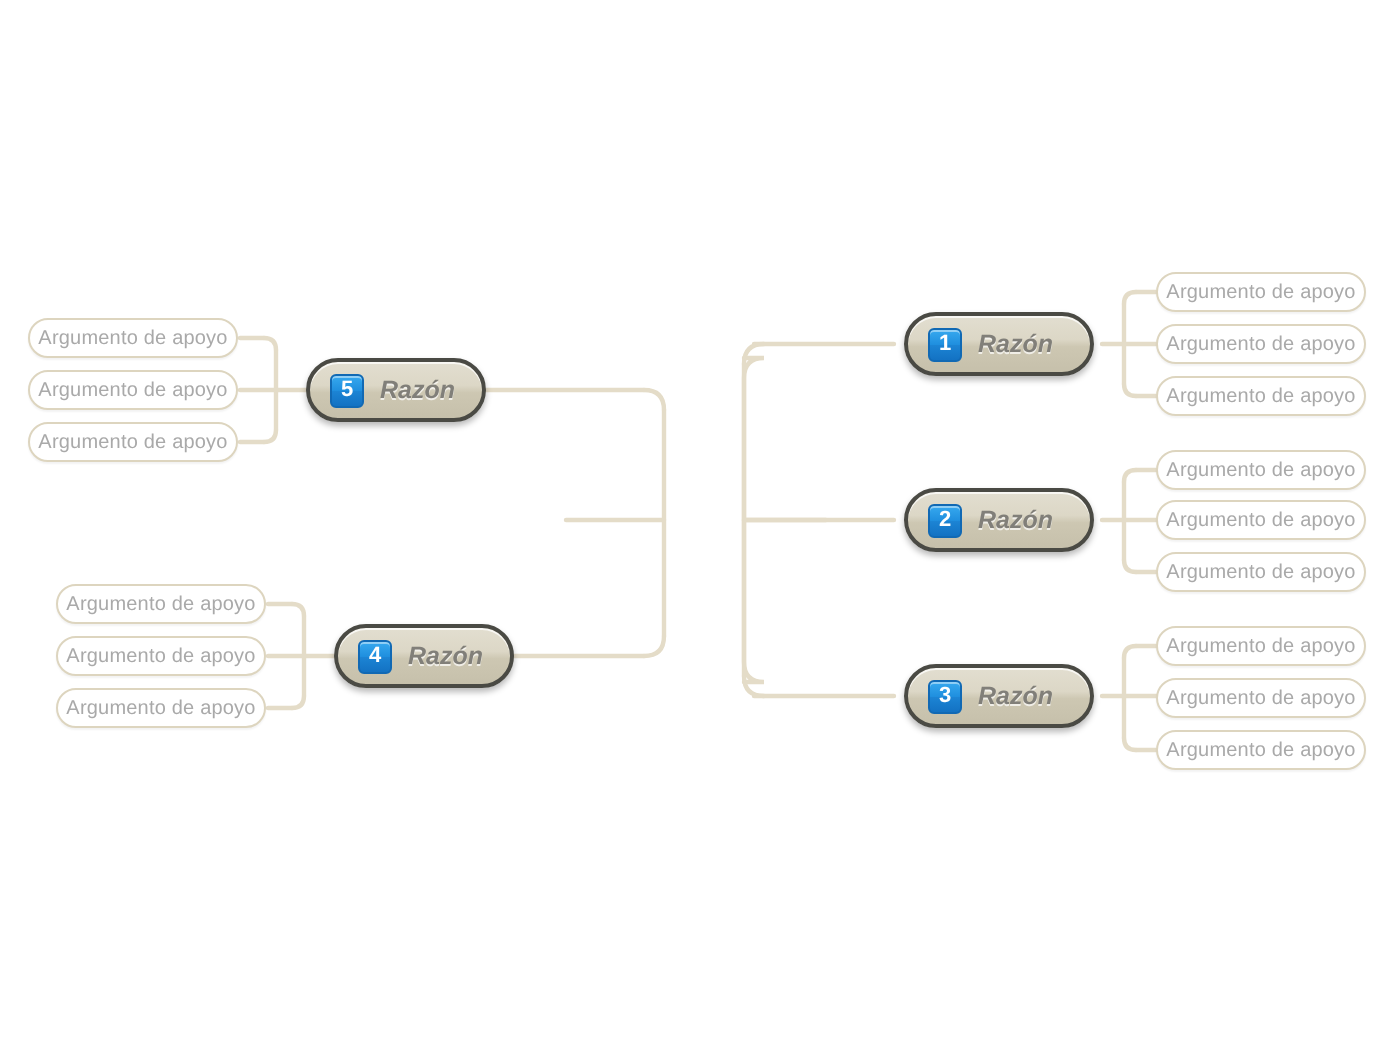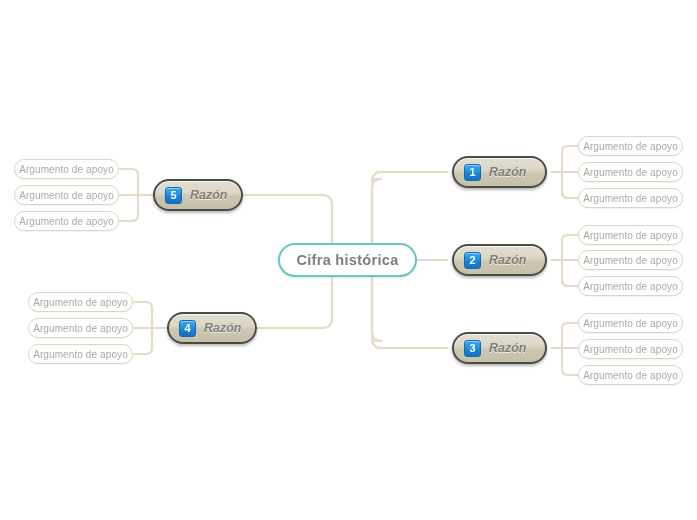--- a/index.html
+++ b/index.html
@@ -147,23 +147,20 @@
       <path d="M 169 328 L 152 328"></path>
       <path d="M 152 308 L 152 348"></path>
       <path d="M 152 308 Q 152 302 146 302"></path>
       <path d="M 152 348 Q 152 354 146 354"></path>
       <path d="M 146 302 L 134 302"></path>
       <path d="M 152 328 L 134 328"></path>
       <path d="M 146 354 L 134 354"></path>
     </g>
   </svg>
 
-  <div class="center-node" style="left:278px;top:243px;width:139px;height:34px;">
-    <span class="label">Cifra histórica</span>
-  </div>
 
   <div class="reason-node" style="left:452px;top:156px;width:95px;height:32px;">
     <span class="badge">1</span>
     <span class="label">Razón</span>
   </div>
 
   <div class="reason-node" style="left:452px;top:244px;width:95px;height:32px;">
     <span class="badge">2</span>
     <span class="label">Razón</span>
   </div>

